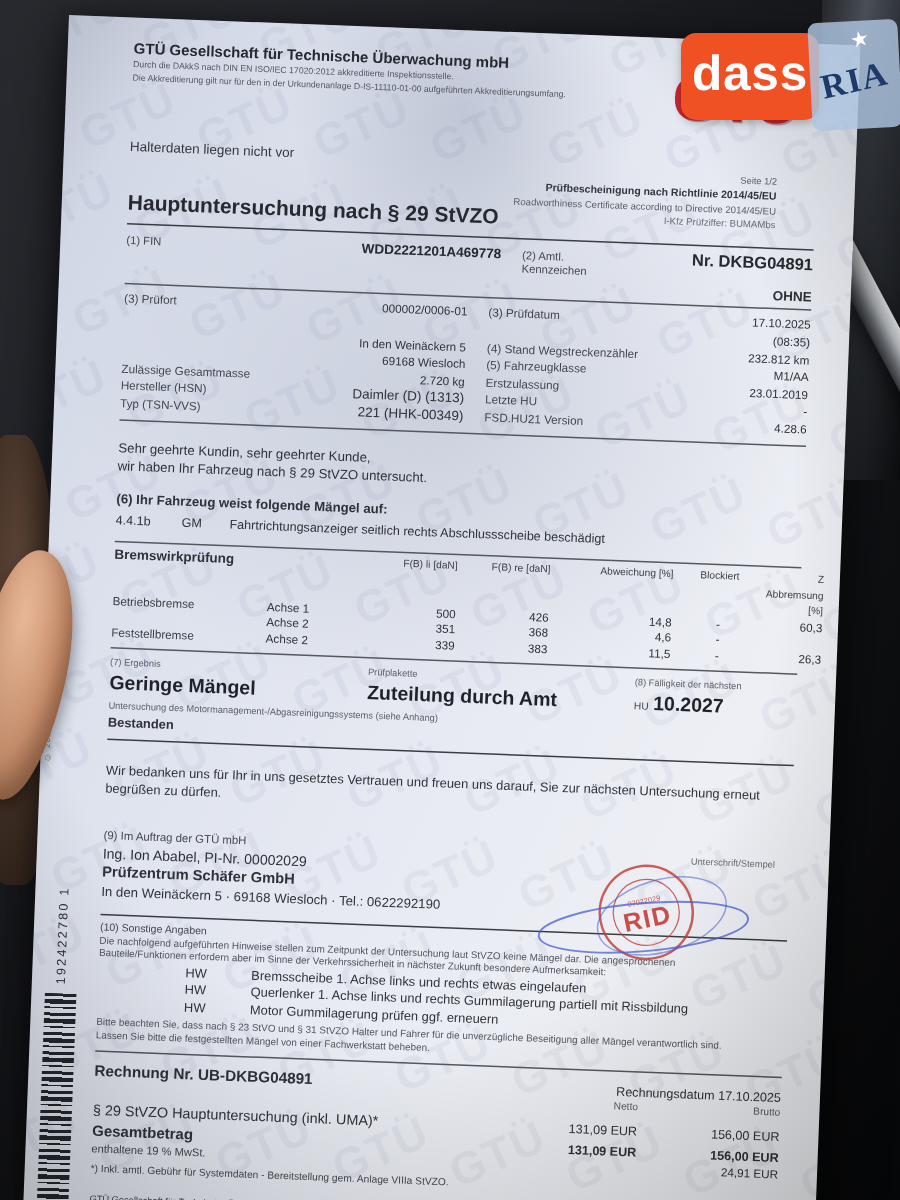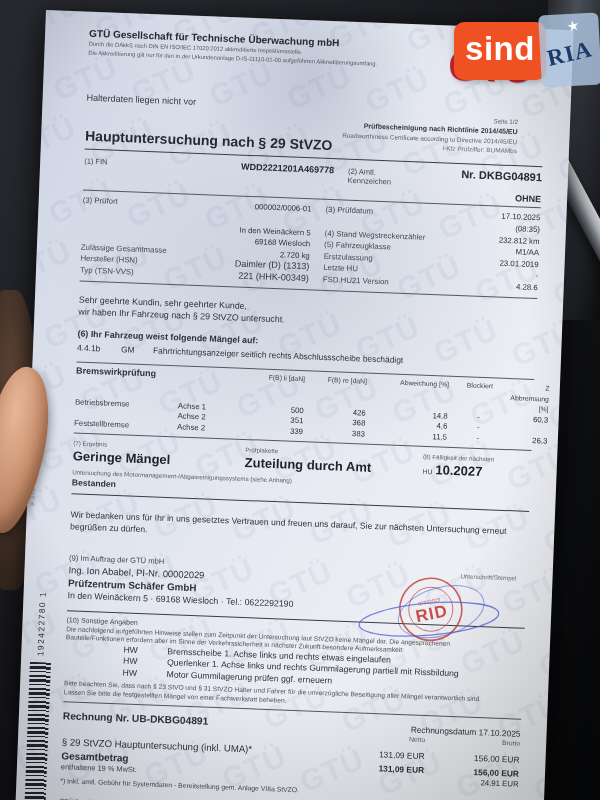--- a/index.html
+++ b/index.html
@@ -456,20 +456,20 @@
       </div>
     </div>
   </div>
 
   <div class="thumb"></div>
 
   <div class="vignette"></div>
 
   <div class="ria-wm">
     <div class="auto-box">
-      <span>sind</span>
+      <span>dass</span>
     </div>
     <div class="ria-box">
       <span class="ria-star">★</span>
       <span class="ria-word">RIA</span>
     </div>
   </div>
 </div>
 
 </body></html>

